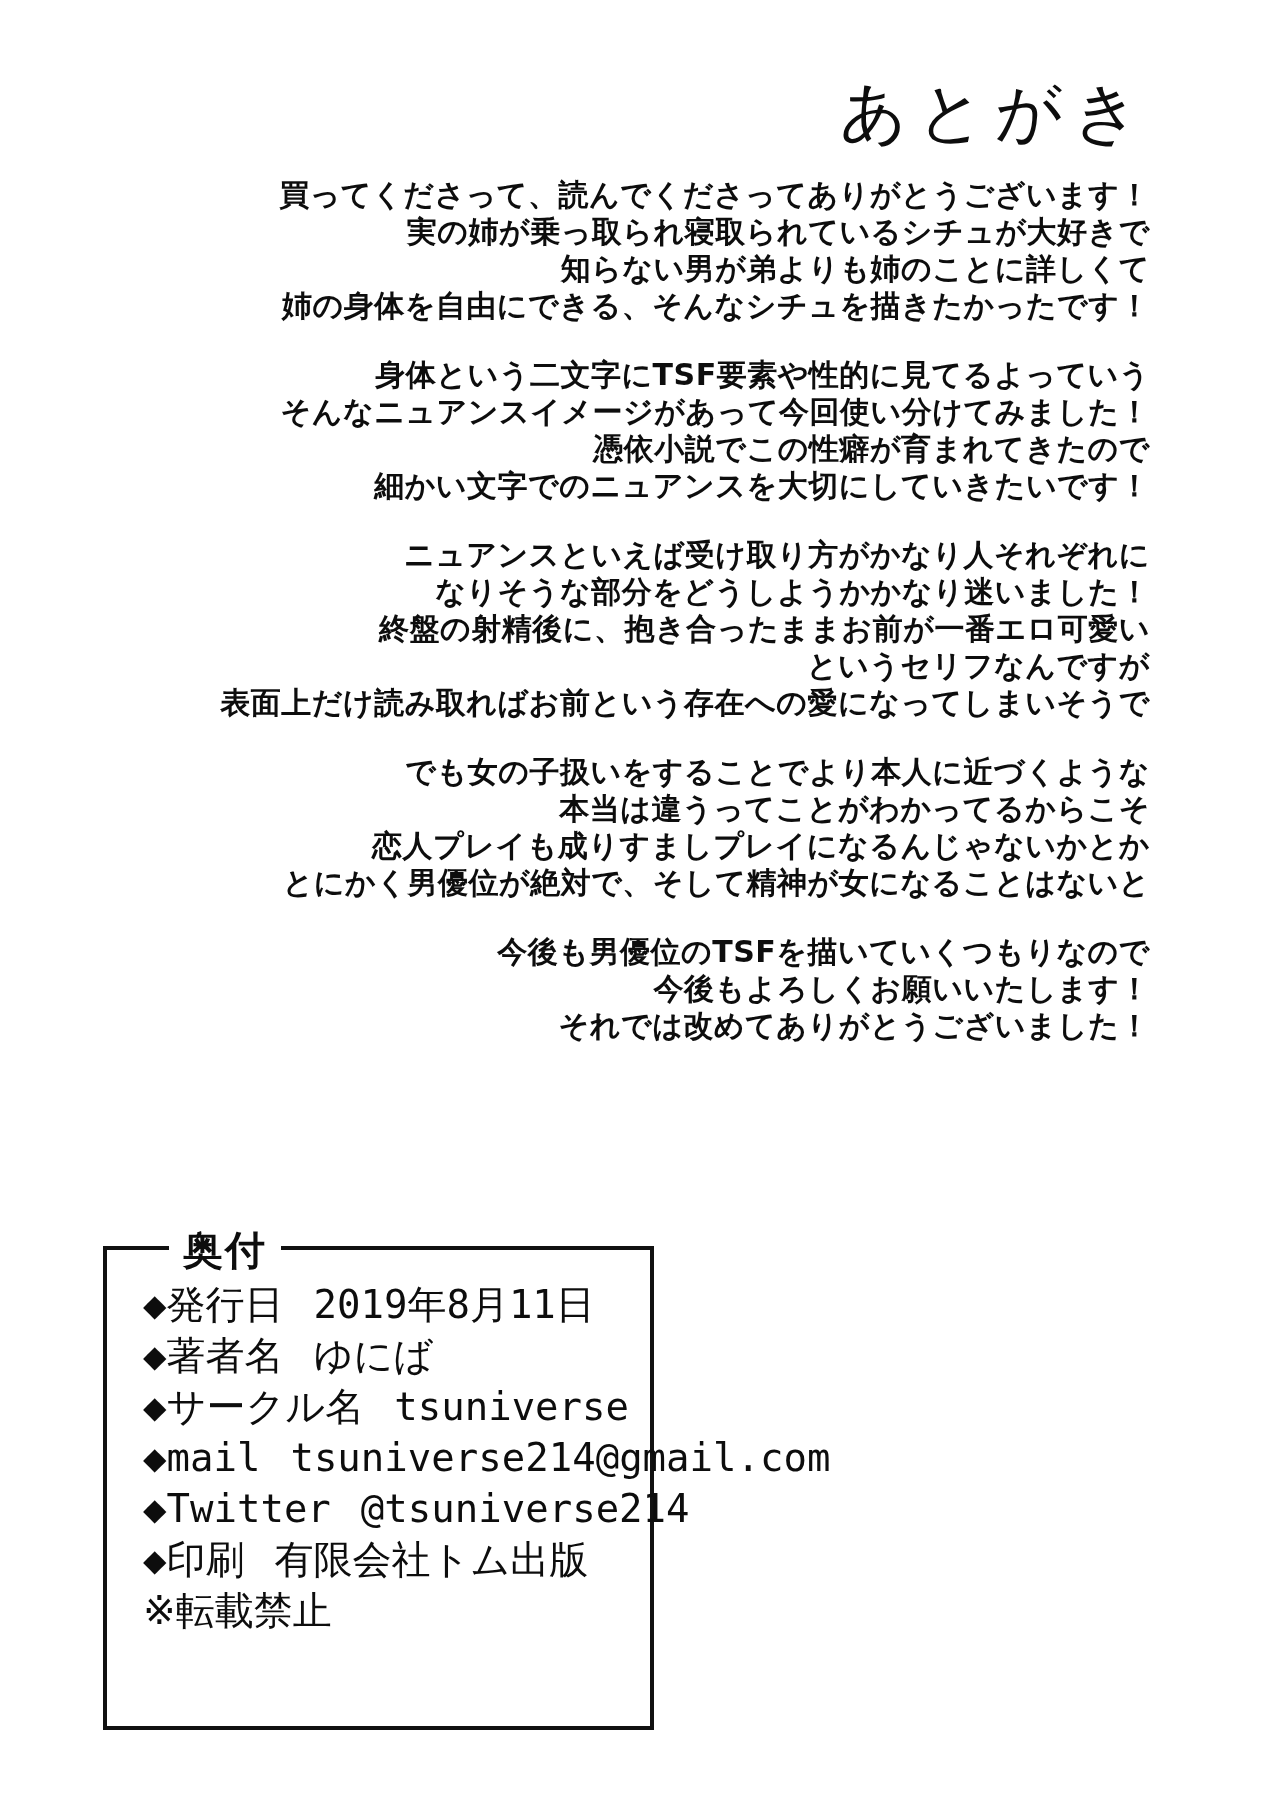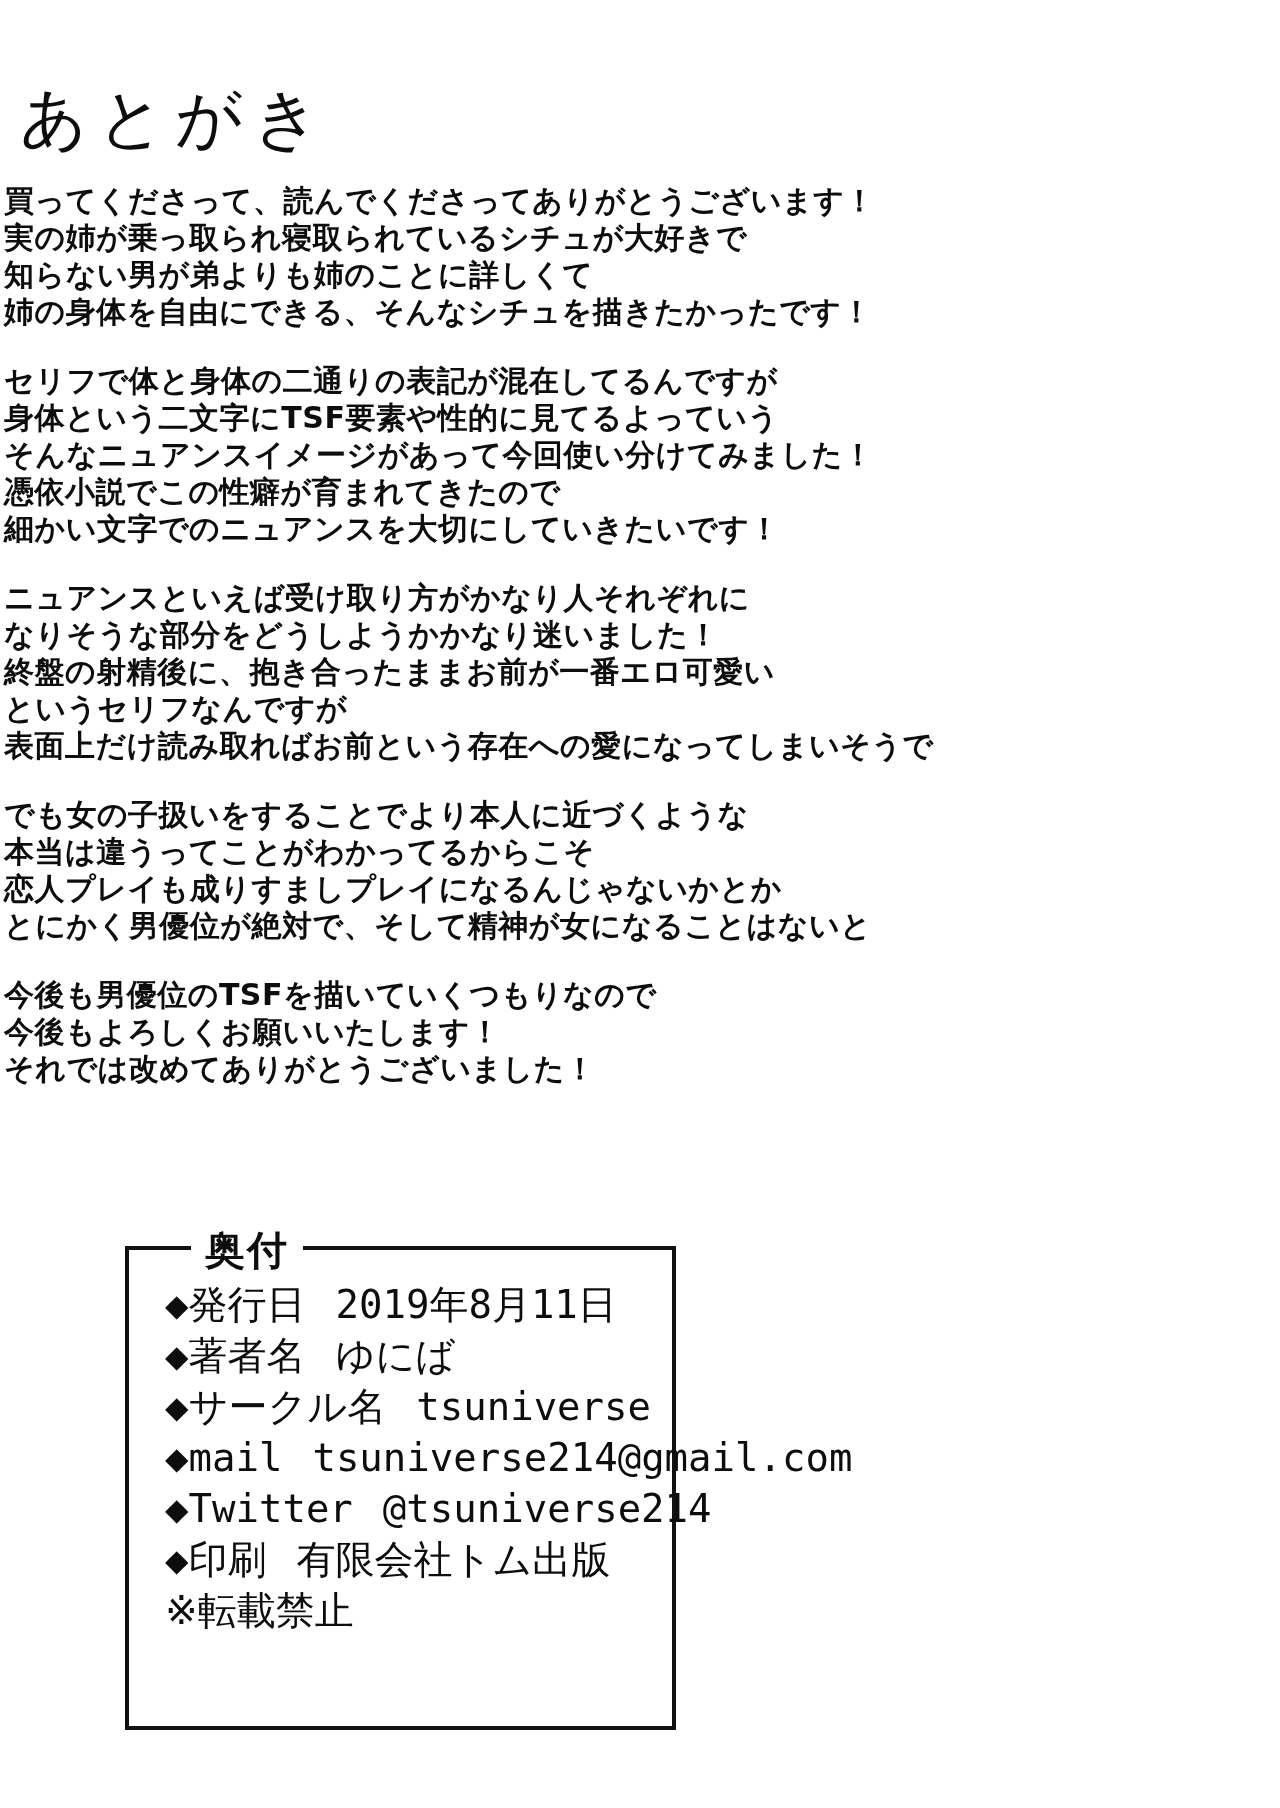--- a/index.html
+++ b/index.html
@@ -12,24 +12,24 @@
     width: 1280px;
     height: 1808px;
     background: #ffffff;
     color: #0d0d0d;
     font-family: "DejaVu Sans", sans-serif;
     overflow: hidden;
   }
   .content {
     position: absolute;
     left: 0;
-    top: 14px;
+    top: 8px;
     width: 1150px;
     padding-top: 70px;
-    text-align: left;
+    text-align: right;
   }
   .title {
     font-size: 66px;
     line-height: 70px;
     font-weight: 400;
     letter-spacing: 10px;
     margin: 0 0 28px 20px;
   }
   .para {
     margin: 0 0 32px 4px;
@@ -45,21 +45,20 @@
   .colophon {
     position: absolute;
     left: 103px;
     top: 1246px;
     width: 507px;
     height: 436px;
     border: 4px solid #111111;
     box-sizing: content-box;
     padding: 40px 0 0 36px;
     font-family: "DejaVu Sans Mono", "DejaVu Sans", monospace;
-    margin-left: 22px;
   }
   .colophon-legend {
     position: absolute;
     top: -27px;
     left: 62px;
     background: #ffffff;
     padding: 0 14px;
     font-size: 40px;
     font-weight: 600;
     font-family: "DejaVu Sans", sans-serif;
@@ -90,21 +89,20 @@
     <h1 class="title">あとがき</h1>
 
     <div class="para">
       <div class="line">買ってくださって、読んでくださってありがとうございます！</div>
       <div class="line">実の姉が乗っ取られ寝取られているシチュが大好きで</div>
       <div class="line">知らない男が弟よりも姉のことに詳しくて</div>
       <div class="line">姉の身体を自由にできる、そんなシチュを描きたかったです！</div>
     </div>
 
     <div class="para">
-      <div class="line">セリフで体と身体の二通りの表記が混在してるんですが</div>
       <div class="line">身体という二文字にTSF要素や性的に見てるよっていう</div>
       <div class="line">そんなニュアンスイメージがあって今回使い分けてみました！</div>
       <div class="line">憑依小説でこの性癖が育まれてきたので</div>
       <div class="line">細かい文字でのニュアンスを大切にしていきたいです！</div>
     </div>
 
     <div class="para">
       <div class="line">ニュアンスといえば受け取り方がかなり人それぞれに</div>
       <div class="line">なりそうな部分をどうしようかかなり迷いました！</div>
       <div class="line">終盤の射精後に、抱き合ったままお前が一番エロ可愛い</div>

